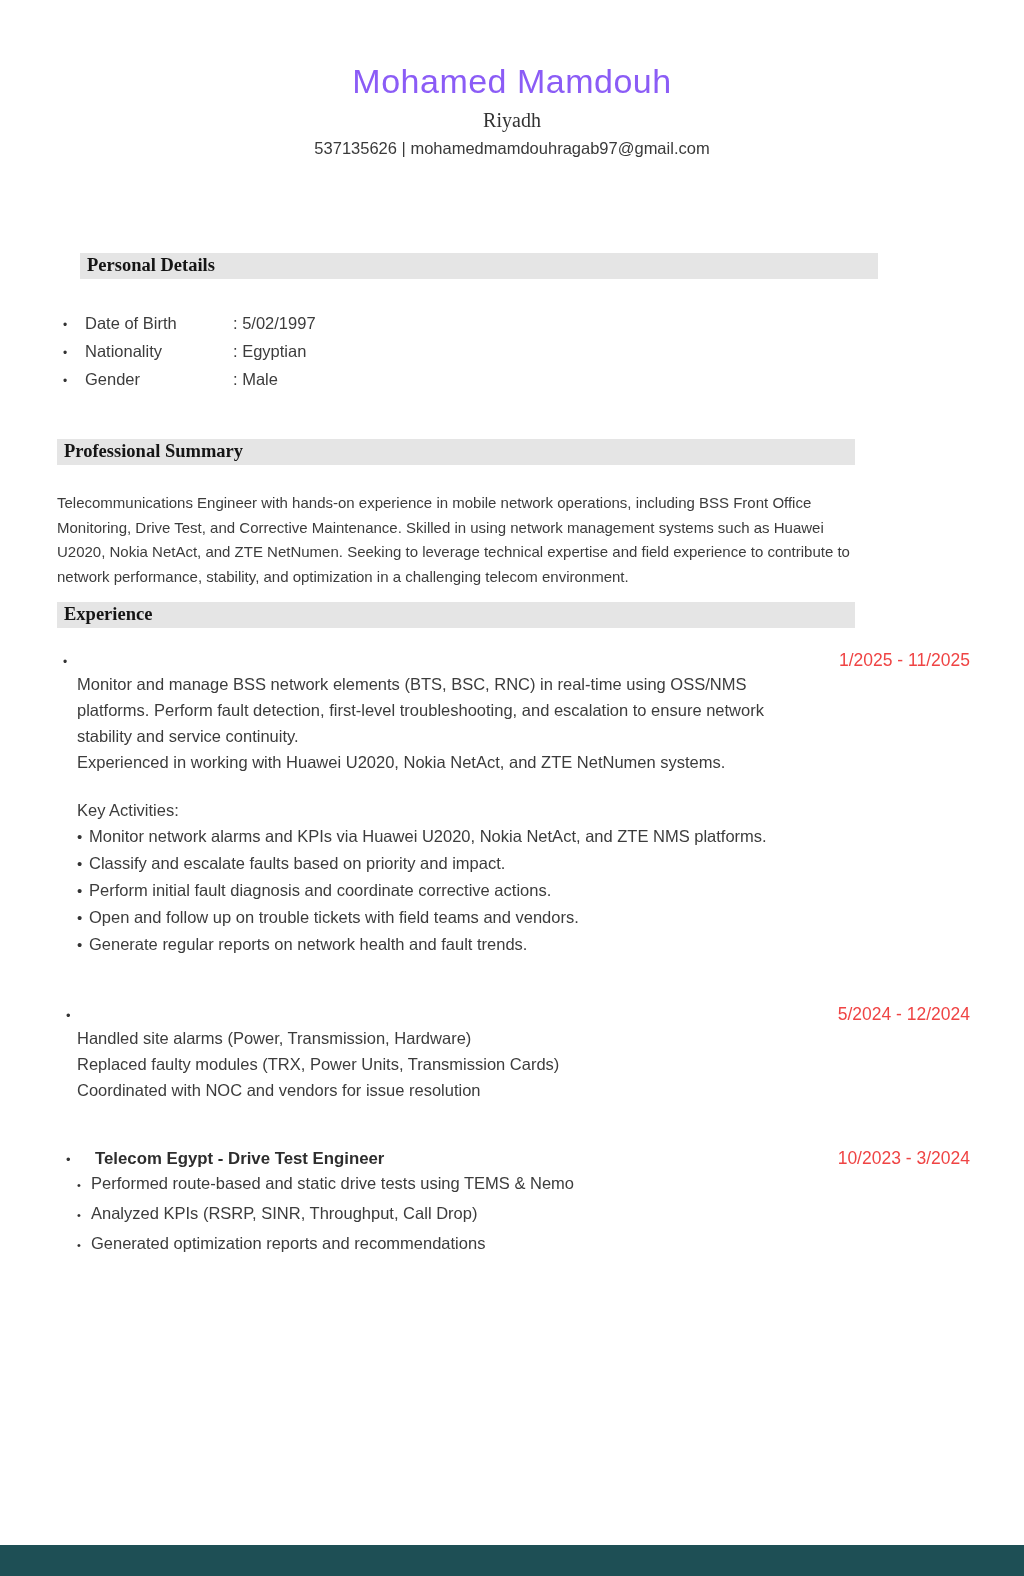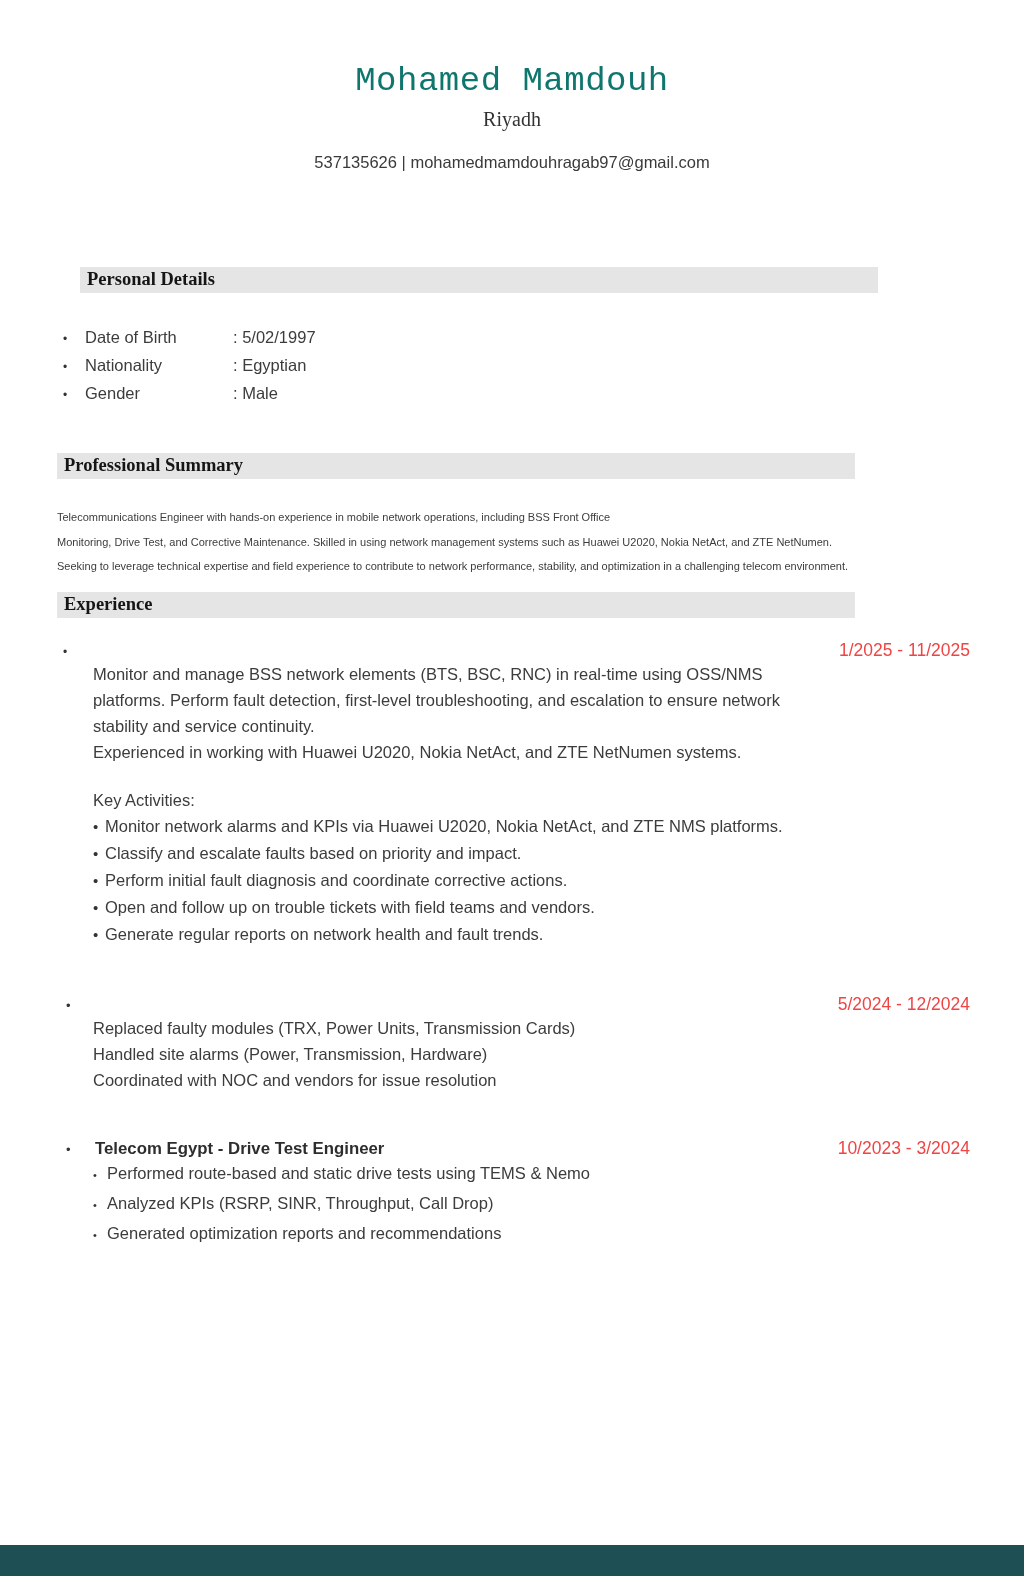--- a/index.html
+++ b/index.html
@@ -12,33 +12,33 @@
     background:#ffffff;
     font-family:"Liberation Sans", sans-serif;
     color:#3f3f3f;
     overflow:hidden;
   }
   
   .header { text-align:center; padding-top:62px; }
   .name {
     font-size:34px;
     font-weight:normal;
-    color:#0f766e;
+    color:#8b5cf6;
     letter-spacing:0.5px;
-    font-family:Liberation Mono, monospace;
+    font-family:Liberation Sans, sans-serif;
   }
   .location {
     font-family:"Liberation Serif", serif;
     font-size:20px;
     margin-top:8px;
     color:#333333;
   }
   .contact {
     font-size:16.5px;
-    margin-top:22px;
+    margin-top:7px;
     color:#3a3a3a;
   }
   
   .content { padding-left:57px; }
   .section-bar {
     width:798px;
     background:var(--section-bar-bg, #e5e5e5);
     font-family:"Liberation Serif", serif;
     font-weight:bold;
     font-size:18.5px;
@@ -55,21 +55,21 @@
     font-size:16.5px;
     color:#3c3c3c;
   }
   .pd-bullet { width:28px; padding-left:6px; font-size:12px; color:#333; }
   .pd-label  { width:148px; }
   
   .ps-bar { margin-top:45px; }
   .ps-text {
     margin-top:26px;
     width:795px;
-    font-size:11px;
+    font-size:15px;
     line-height:24.5px;
     color:#3c3c3c;
   }
   
   .exp-bar { margin-top:13px; }
   .job { width:913px; }
   .job-1 { margin-top:22px; }
   .job-2 { margin-top:46px; }
   .job-3 { margin-top:45px; }
   .job-header { display:flex; align-items:baseline; }
@@ -80,21 +80,21 @@
     font-weight:bold;
     font-size:16.8px;
     color:#2d2d2d;
   }
   .job-date {
     font-size:17.5px;
     color:#ef4444;
     white-space:nowrap;
   }
   .job-body {
-    margin-left:36px;
+    margin-left:20px;
     width:730px;
     font-size:16.5px;
     line-height:26px;
     color:#3c3c3c;
   }
   .job-para + .job-para { margin-top:0px; }
   .ka-label { margin-top:22px; }
   .ka-row { display:flex; line-height:27px; }
   .ka-dot { width:12px; font-size:15px; color:#333; }
   .ka-text { flex:1; }
@@ -190,22 +190,22 @@
     </div>
 
     <div class="job job-2">
       <div class="job-header">
         <div class="job-title-row">
           <span class="jb-dot-23">•</span>
         </div>
         <span class="job-date">5/2024 - 12/2024</span>
       </div>
       <div class="job-body">
+        <div class="job-para">Handled site alarms (Power, Transmission, Hardware)</div>
         <div class="job-para">Replaced faulty modules (TRX, Power Units, Transmission Cards)</div>
-        <div class="job-para">Handled site alarms (Power, Transmission, Hardware)</div>
         <div class="job-para">Coordinated with NOC and vendors for issue resolution</div>
       </div>
     </div>
 
     <div class="job job-3">
       <div class="job-header">
         <div class="job-title-row">
           <span class="jb-dot-23">•</span>
           <span class="job-title">Telecom Egypt - Drive Test Engineer</span>
         </div>

